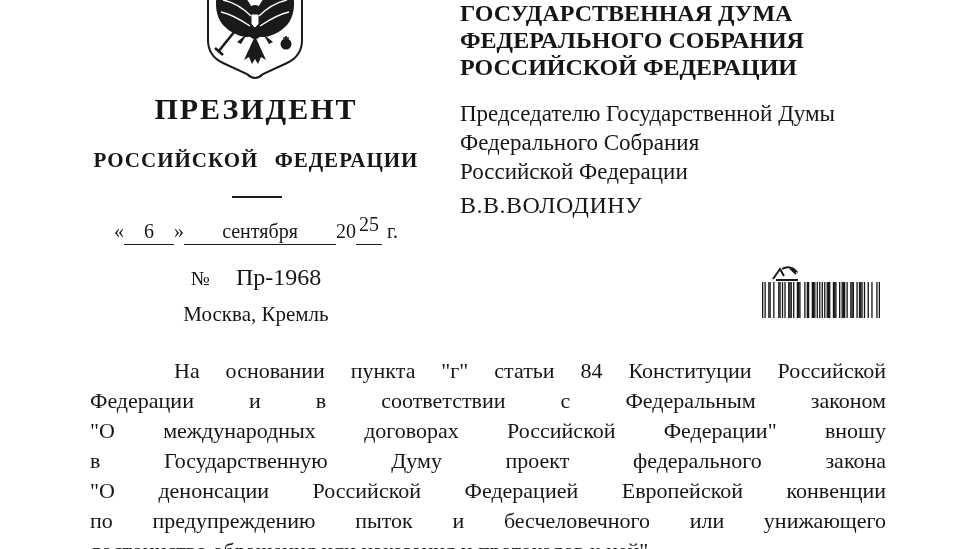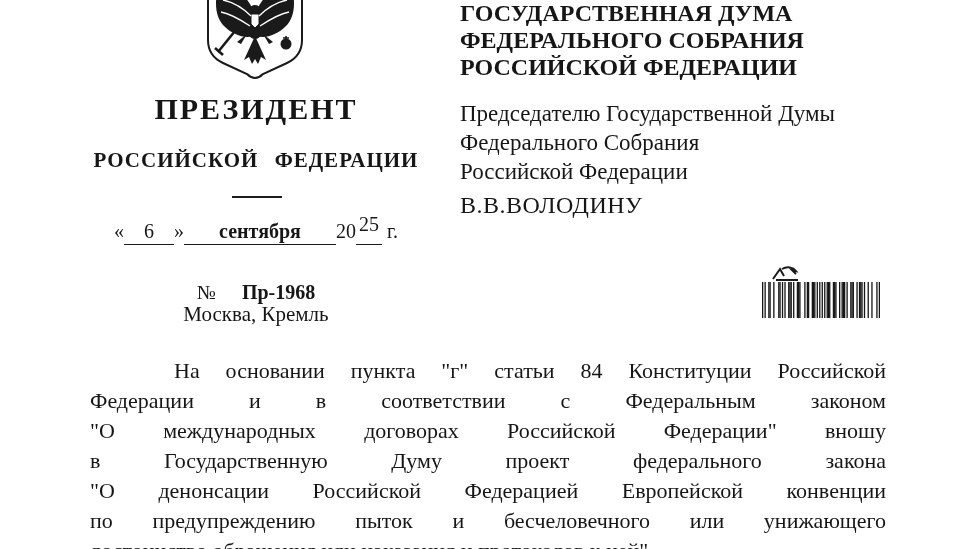--- a/index.html
+++ b/index.html
@@ -13,26 +13,26 @@
 
   
   .left-col{left:60px; width:392px; text-align:center;}
   .coat{left:203px; top:-40px; width:104px; height:124px;}
   .sender-title{top:92px; font-size:30px; font-weight:bold; letter-spacing:2px;}
   .sender-subtitle{top:148px; font-size:21px; font-weight:bold; letter-spacing:1px; word-spacing:10px;}
   .divider{top:196px; left:232px; width:50px; border-top:2px solid #1c1c1c;}
   .date-line{top:220px; font-size:20px; white-space:nowrap;}
   .seg{display:inline-block; border-bottom:1.5px solid #1c1c1c; text-align:center; padding-bottom:1px;}
   .seg-day{width:50px;}
-  .seg-month{width:152px;font-weight:bold;}
+  .seg-month{width:152px;}
   .seg-year{width:26px;}
   .raised{position:relative; top:-7px; display:inline-block;}
   .num-line{top:264px; font-size:20px;}
   .num-label{display:inline-block; margin-right:26px;}
-  .num-value{display:inline-block; font-size:20px; font-weight:bold;margin-top:17px;}
+  .num-value{display:inline-block; font-size:24px; font-weight:normal;}
   .place-line{top:302px; font-size:21px;}
 
   
   .right-col{left:460px; width:424px; text-align:left;}
   .org-block{top:0; font-size:24px; font-weight:bold; line-height:27px;}
   .addr-block{top:99px; font-size:23px; line-height:29px;}
   .addr-name{top:192px; font-size:24px; letter-spacing:0.5px;}
 
   
   .barcode-block{left:762px; top:264px; width:148px;}

